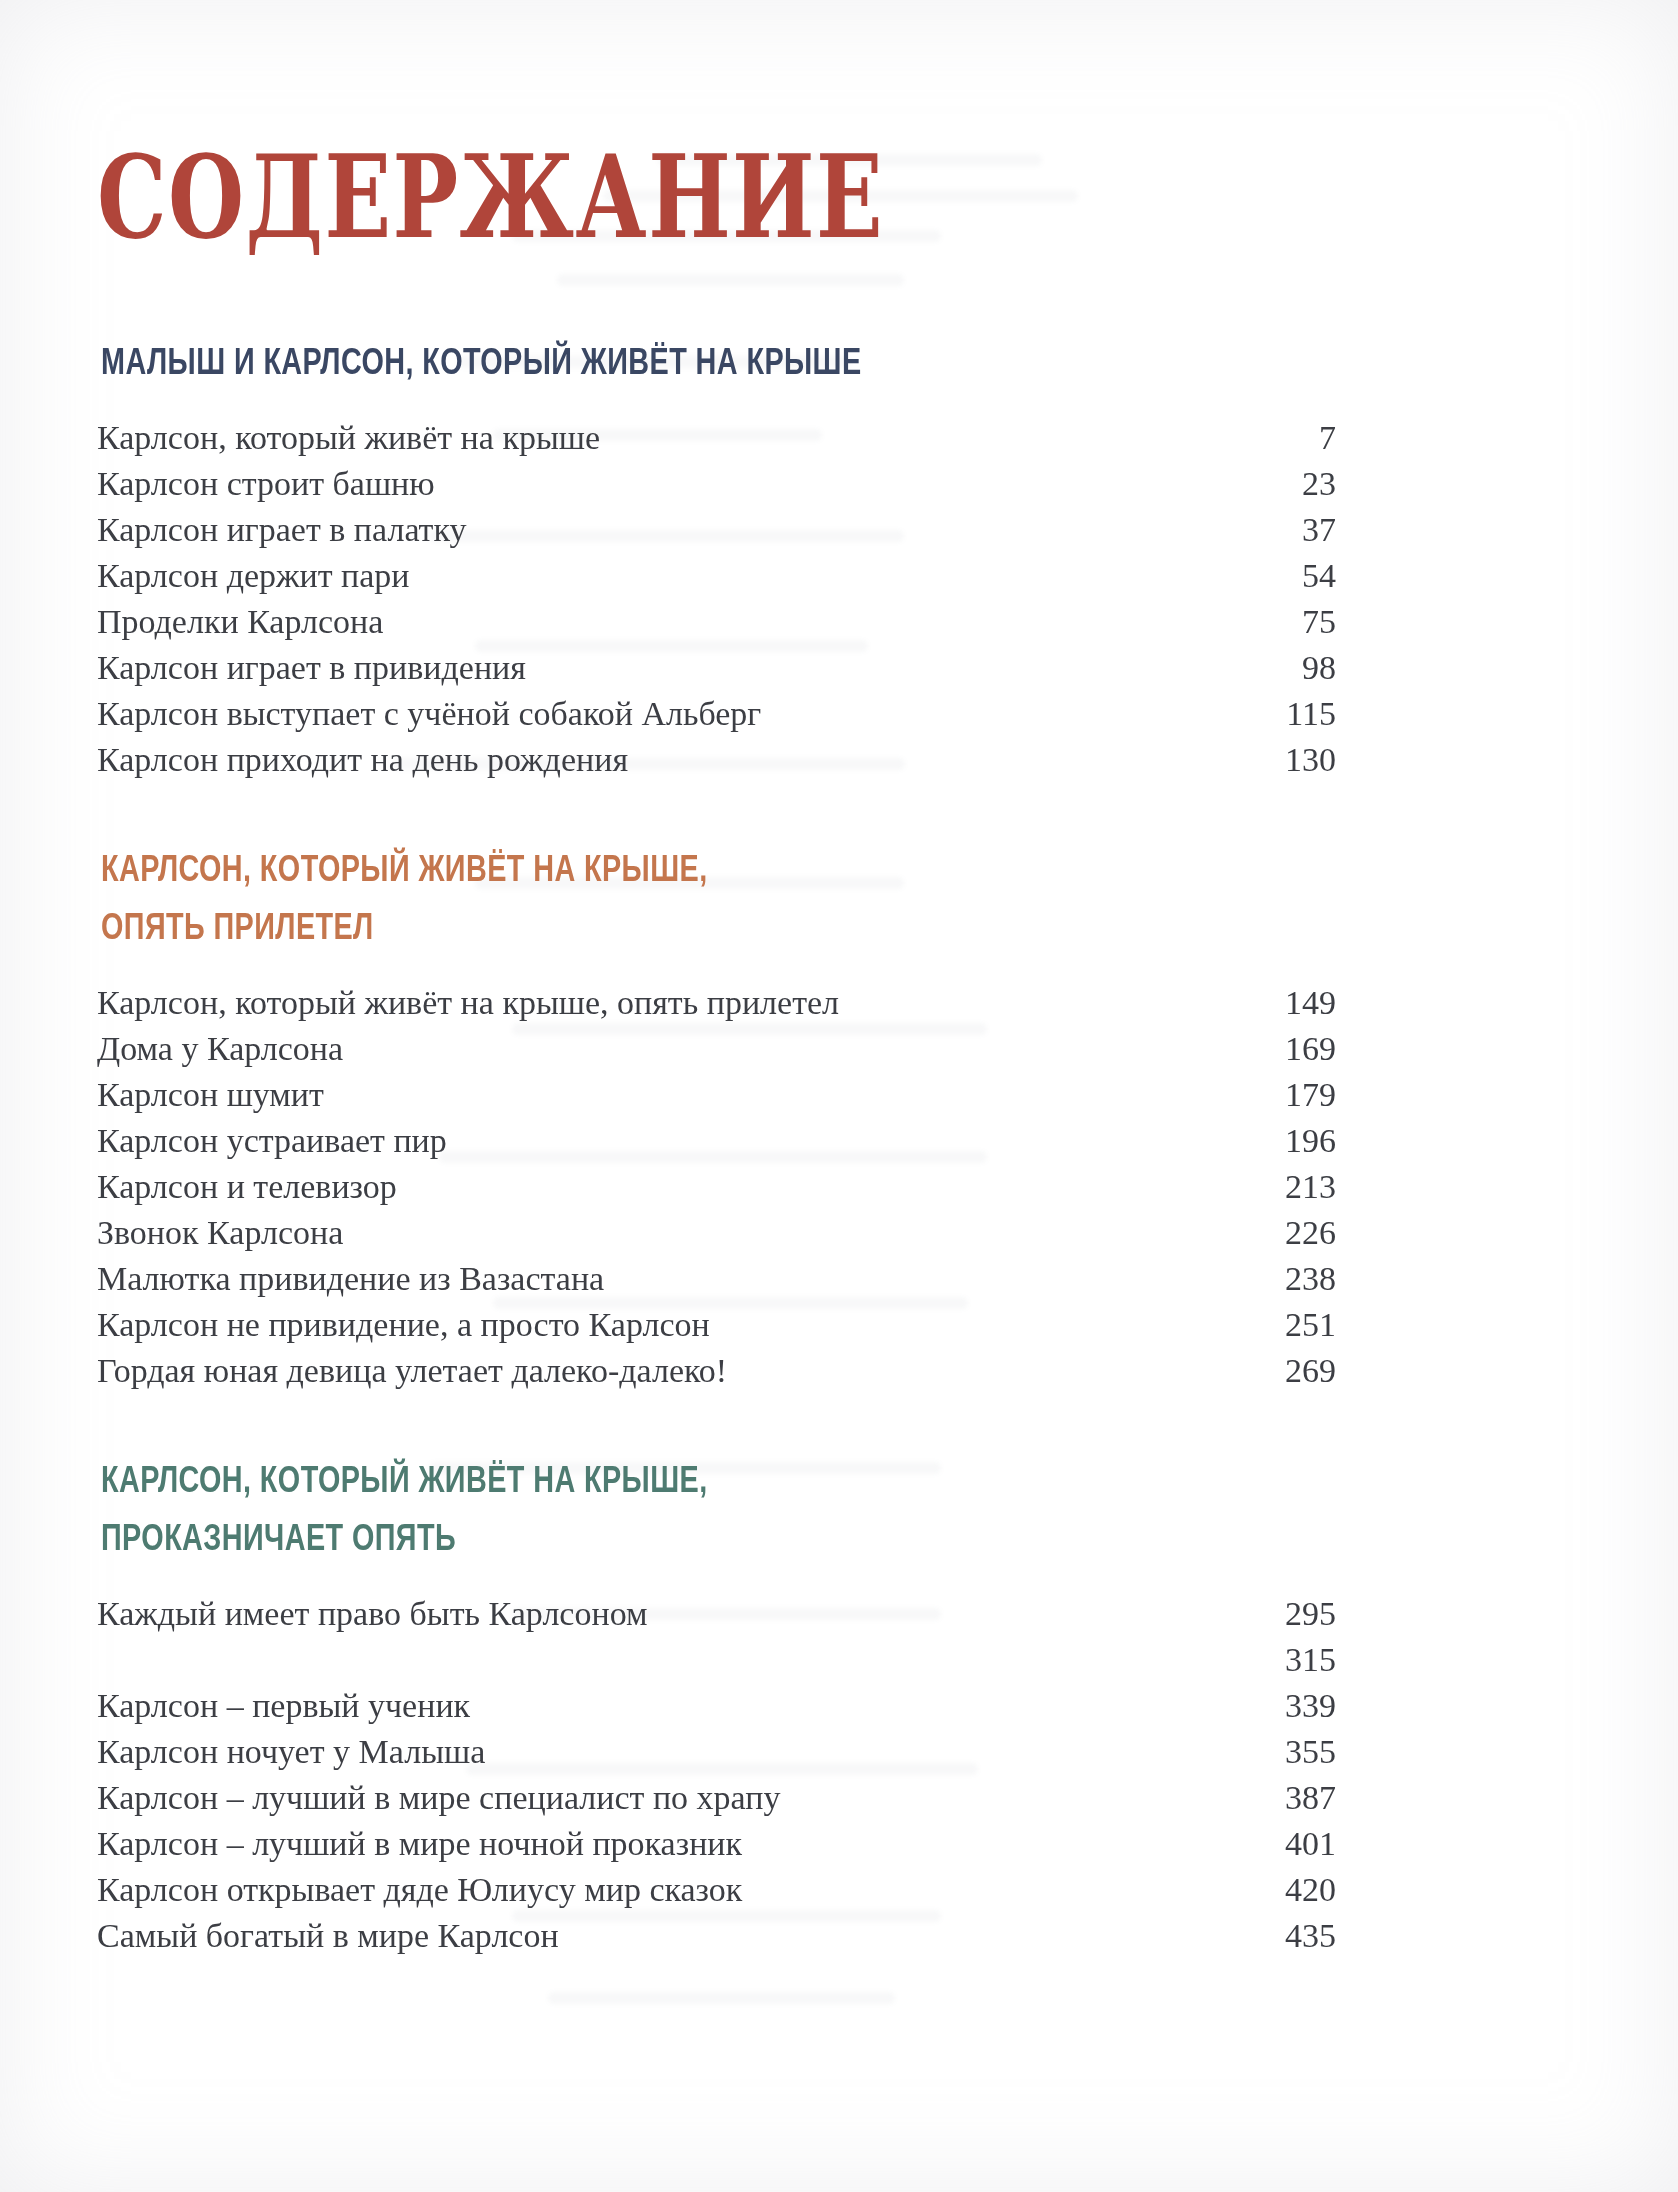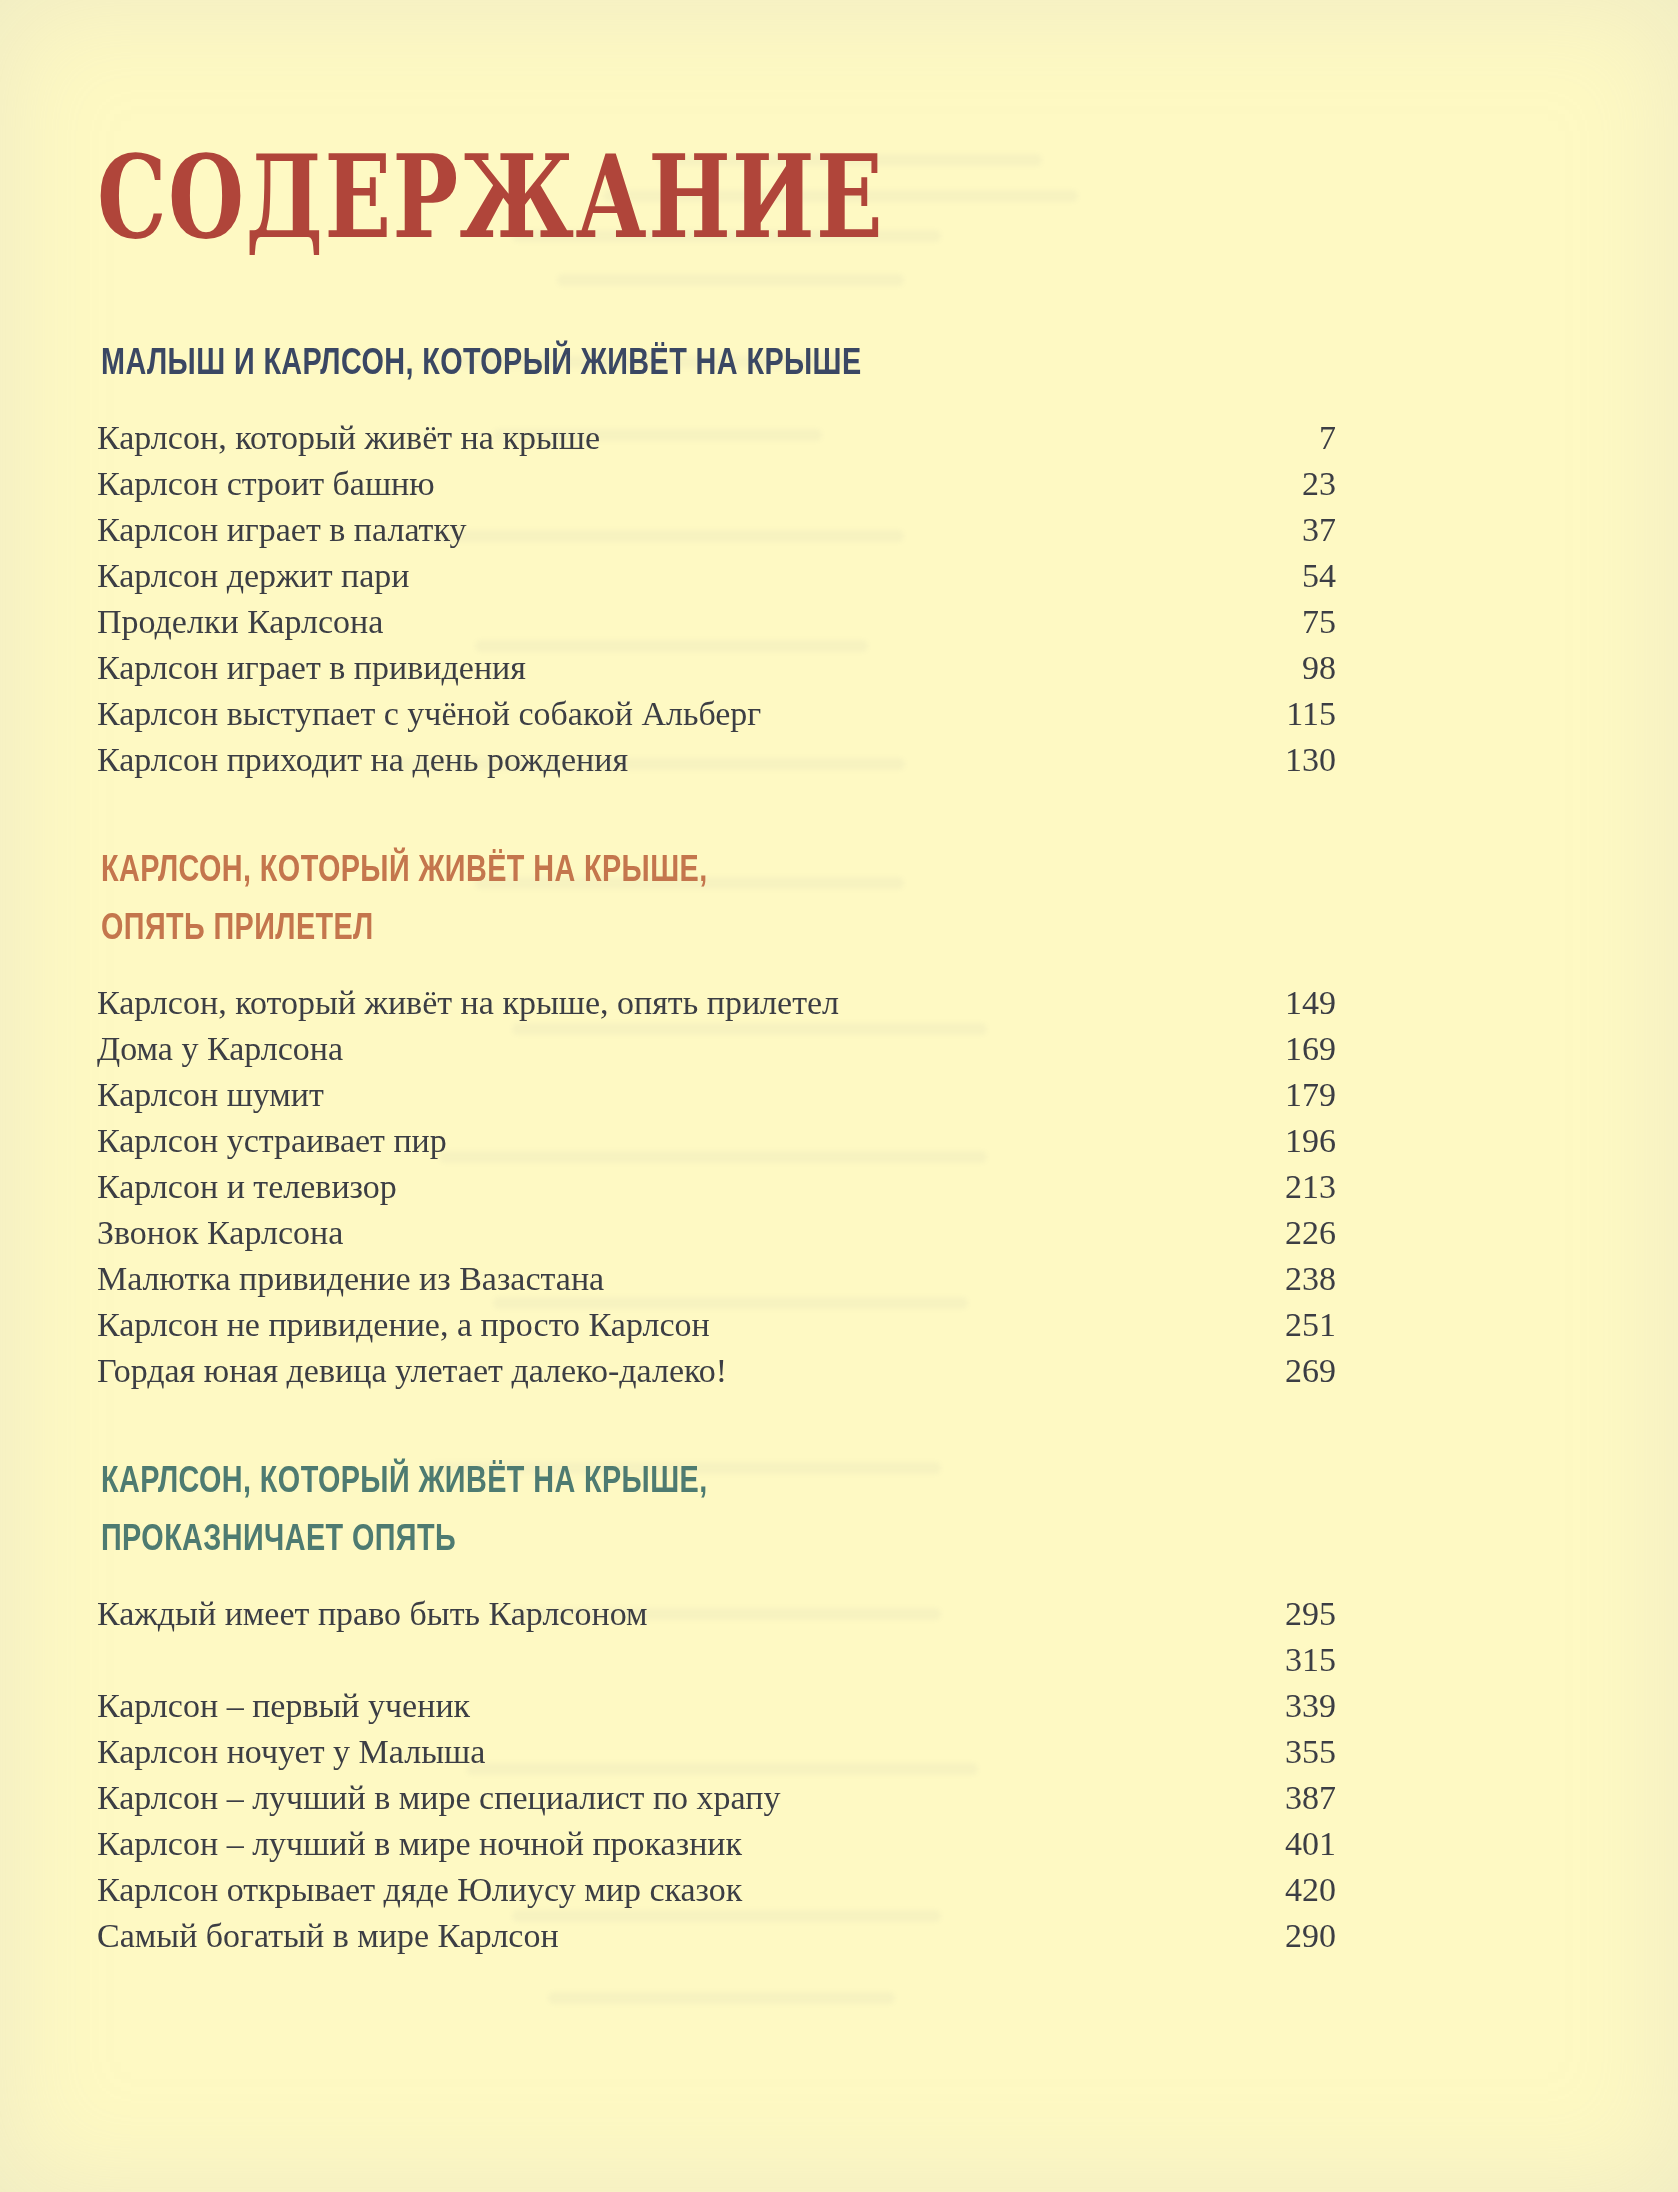--- a/index.html
+++ b/index.html
@@ -1,20 +1,20 @@
 <!DOCTYPE html>
 <html lang="ru" style="font-size:14.6px"><head>
 <meta charset="utf-8">
 <style>
   html,body{margin:0;padding:0;background:#e9e9ec;}
   .sheet{
     position:relative;
     width:1679px;height:2193px;
     margin:0 auto;
-    background:#fef9c3;
+    background:#ffffff;
     overflow:hidden;
     box-shadow:inset 0 0 110px rgba(190,192,200,.25);
     font-family:"Liberation Serif", serif;
   }
   .content{
     position:absolute;
     left:97px;top:137px;
     width:1239px;
   }
   
@@ -278,21 +278,21 @@
 
     <li class="toc-row">
       <span class="entry-title">Карлсон открывает дяде Юлиусу мир сказок</span>
       <span class="dots"></span>
       <span class="entry-page">420</span>
     </li>
 
     <li class="toc-row">
       <span class="entry-title">Самый богатый в мире Карлсон</span>
       <span class="dots"></span>
-      <span class="entry-page">290</span>
+      <span class="entry-page">435</span>
     </li>
   </ul>
     </section>
   </div>
   </div>
 
 </div>
 
 
 </body></html>

